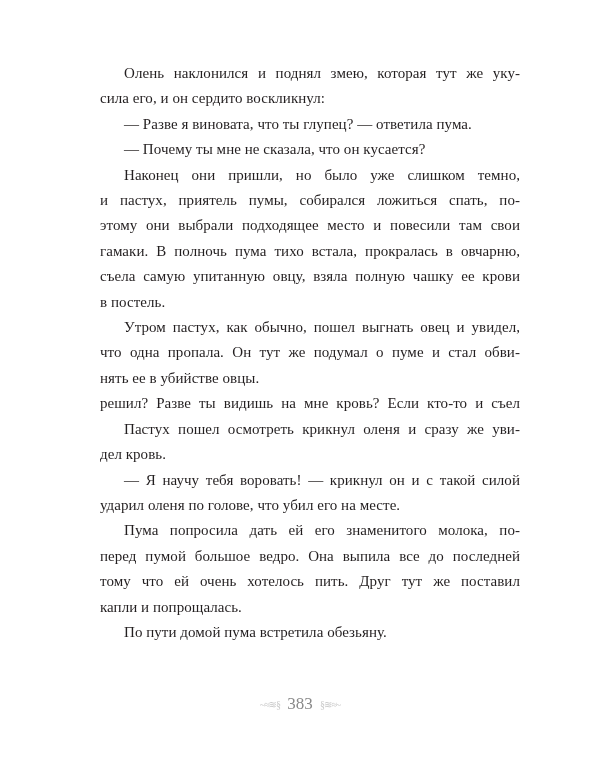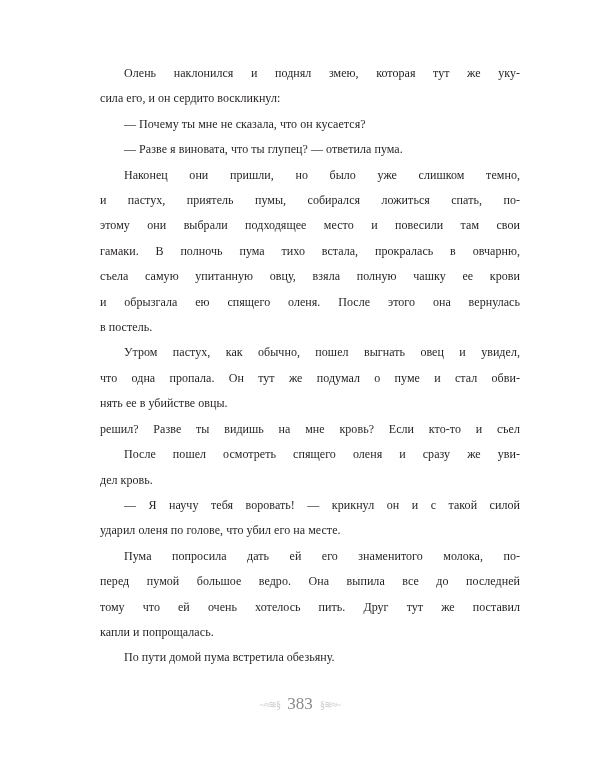--- a/index.html
+++ b/index.html
@@ -19,21 +19,21 @@
       position: absolute;
       left: 0; top: 0;
       width: 600px; height: 772px;
       background: #ffffff;
     }
     .text-block {
       position: absolute;
       left: 76px;
       top: 61px;
       width: 444px;
-      font-size: 12px;
+      font-size: 15px;
       line-height: 25.4px;
       text-align: justify;
       letter-spacing: 0.05px;
     }
     .para {
       margin: 0;
       text-indent: 24px;
       hyphens: manual;
     }
     .line {
@@ -74,49 +74,48 @@
 
 <div class="page">
   <div class="text-block">
 
     <div class="para">
       <span class="line indent">Олень наклонился и поднял змею, которая тут же уку-</span>
       <span class="line last">сила его, и он сердито воскликнул:</span>
     </div>
 
     <div class="para">
-      <span class="line indent last">— Почему ты мне не сказала, что он кусается?</span>
+      <span class="line indent last">— Разве я виновата, что ты глупец? — ответила пума.</span>
     </div>
 
     <div class="para">
-      <span class="line indent last">— Разве я виновата, что ты глупец? — ответила пума.</span>
+      <span class="line indent last">— Почему ты мне не сказала, что он кусается?</span>
     </div>
 
     <div class="para">
       <span class="line indent">Наконец они пришли, но было уже слишком темно,</span>
       <span class="line">и пастух, приятель пумы, собирался ложиться спать, по-</span>
       <span class="line">этому они выбрали подходящее место и повесили там свои</span>
       <span class="line">гамаки. В полночь пума тихо встала, прокралась в овчарню,</span>
       <span class="line">съела самую упитанную овцу, взяла полную чашку ее крови</span>
-      <span class="line">и обрызгала ею спящего оленя. После этого она вернулась</span>
       <span class="line last">в постель.</span>
     </div>
 
     <div class="para">
       <span class="line indent">Утром пастух, как обычно, пошел выгнать овец и увидел,</span>
       <span class="line">что одна пропала. Он тут же подумал о пуме и стал обви-</span>
       <span class="line last">нять ее в убийстве овцы.</span>
     </div>
 
     <div class="para">
       <span class="line">решил? Разве ты видишь на мне кровь? Если кто-то и съел</span>
     </div>
 
     <div class="para">
-      <span class="line indent">После пошел осмотреть спящего оленя и сразу же уви-</span>
+      <span class="line indent">Пастух пошел осмотреть крикнул оленя и сразу же уви-</span>
       <span class="line last">дел кровь.</span>
     </div>
 
     <div class="para">
       <span class="line indent">— Я научу тебя воровать! — крикнул он и с такой силой</span>
       <span class="line last">ударил оленя по голове, что убил его на месте.</span>
     </div>
 
     <div class="para">
       <span class="line indent">Пума попросила дать ей его знаменитого молока, по-</span>

